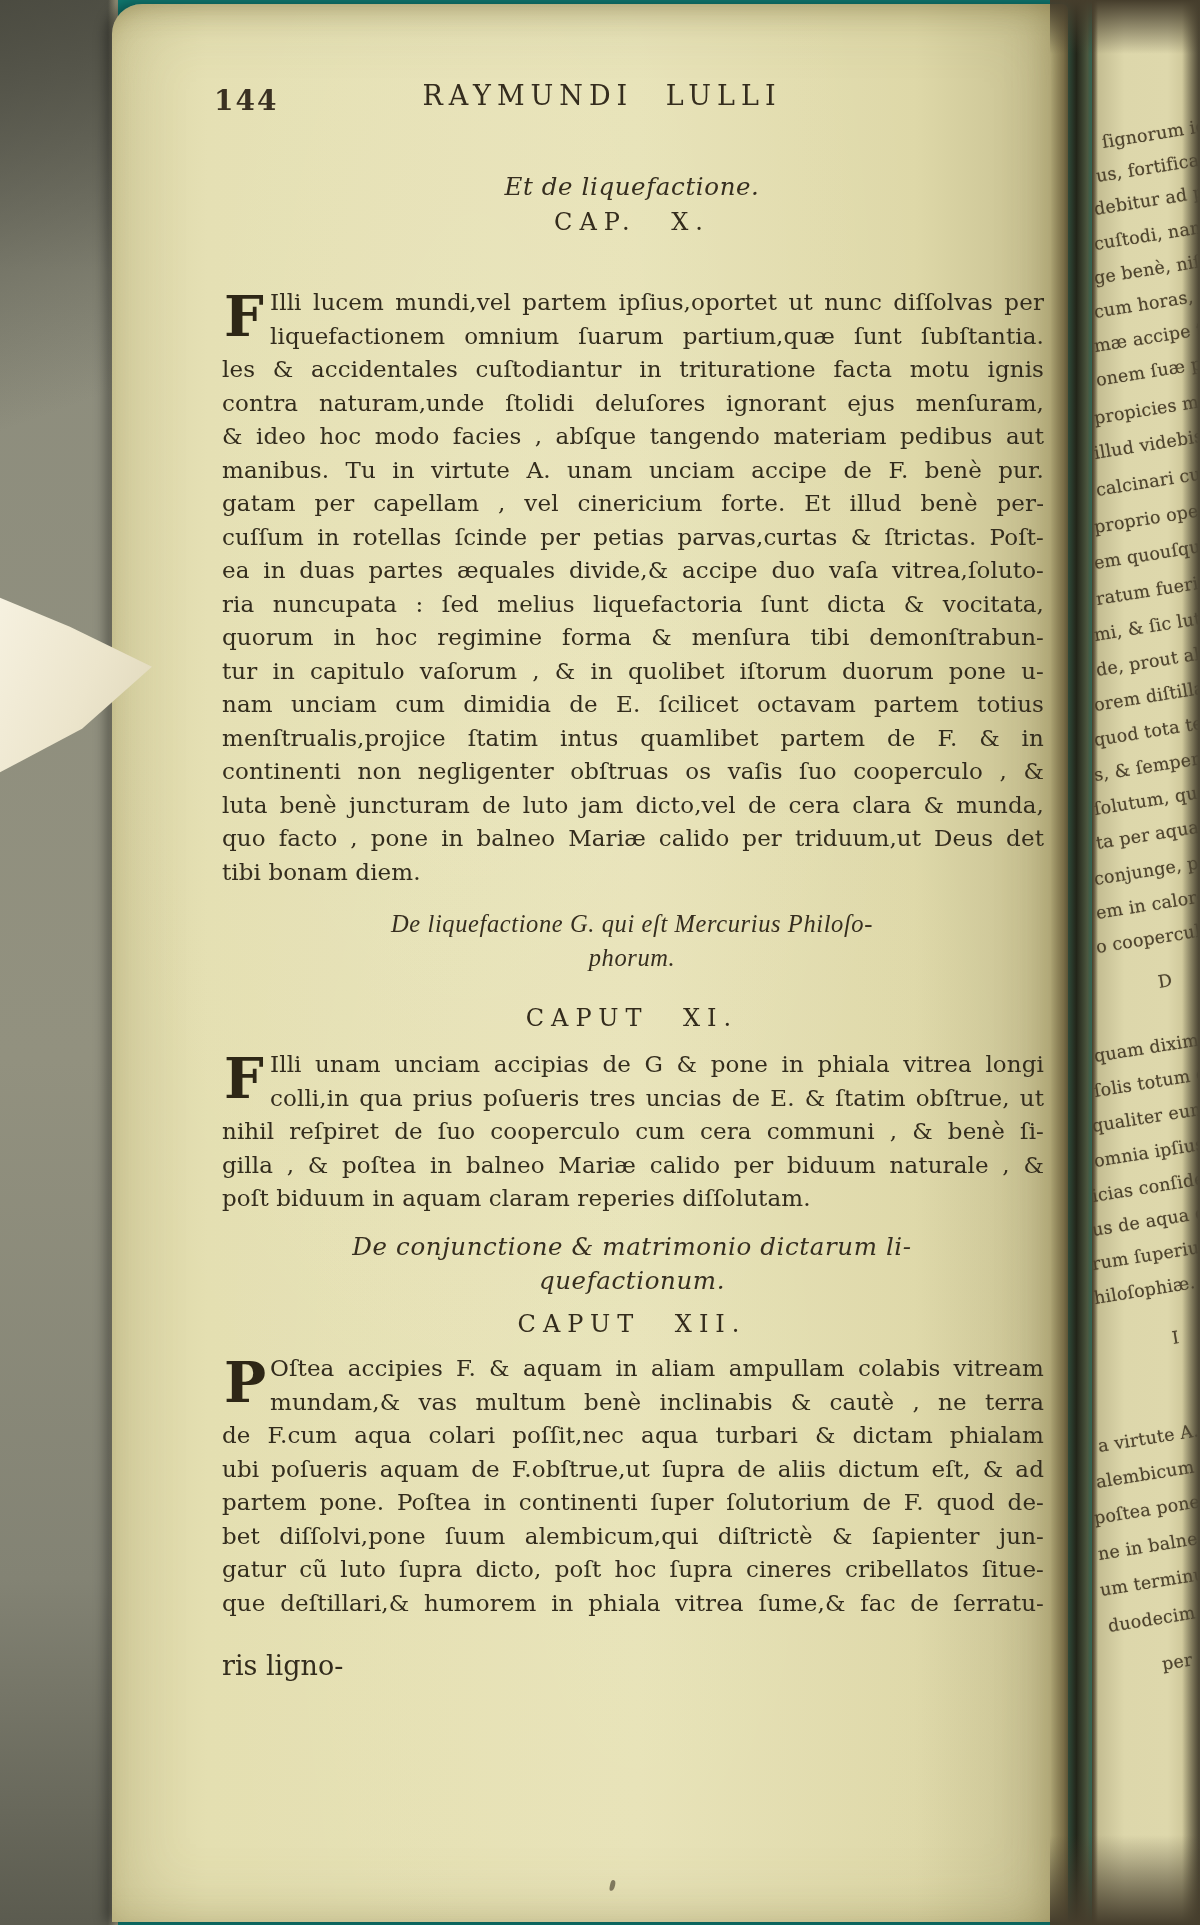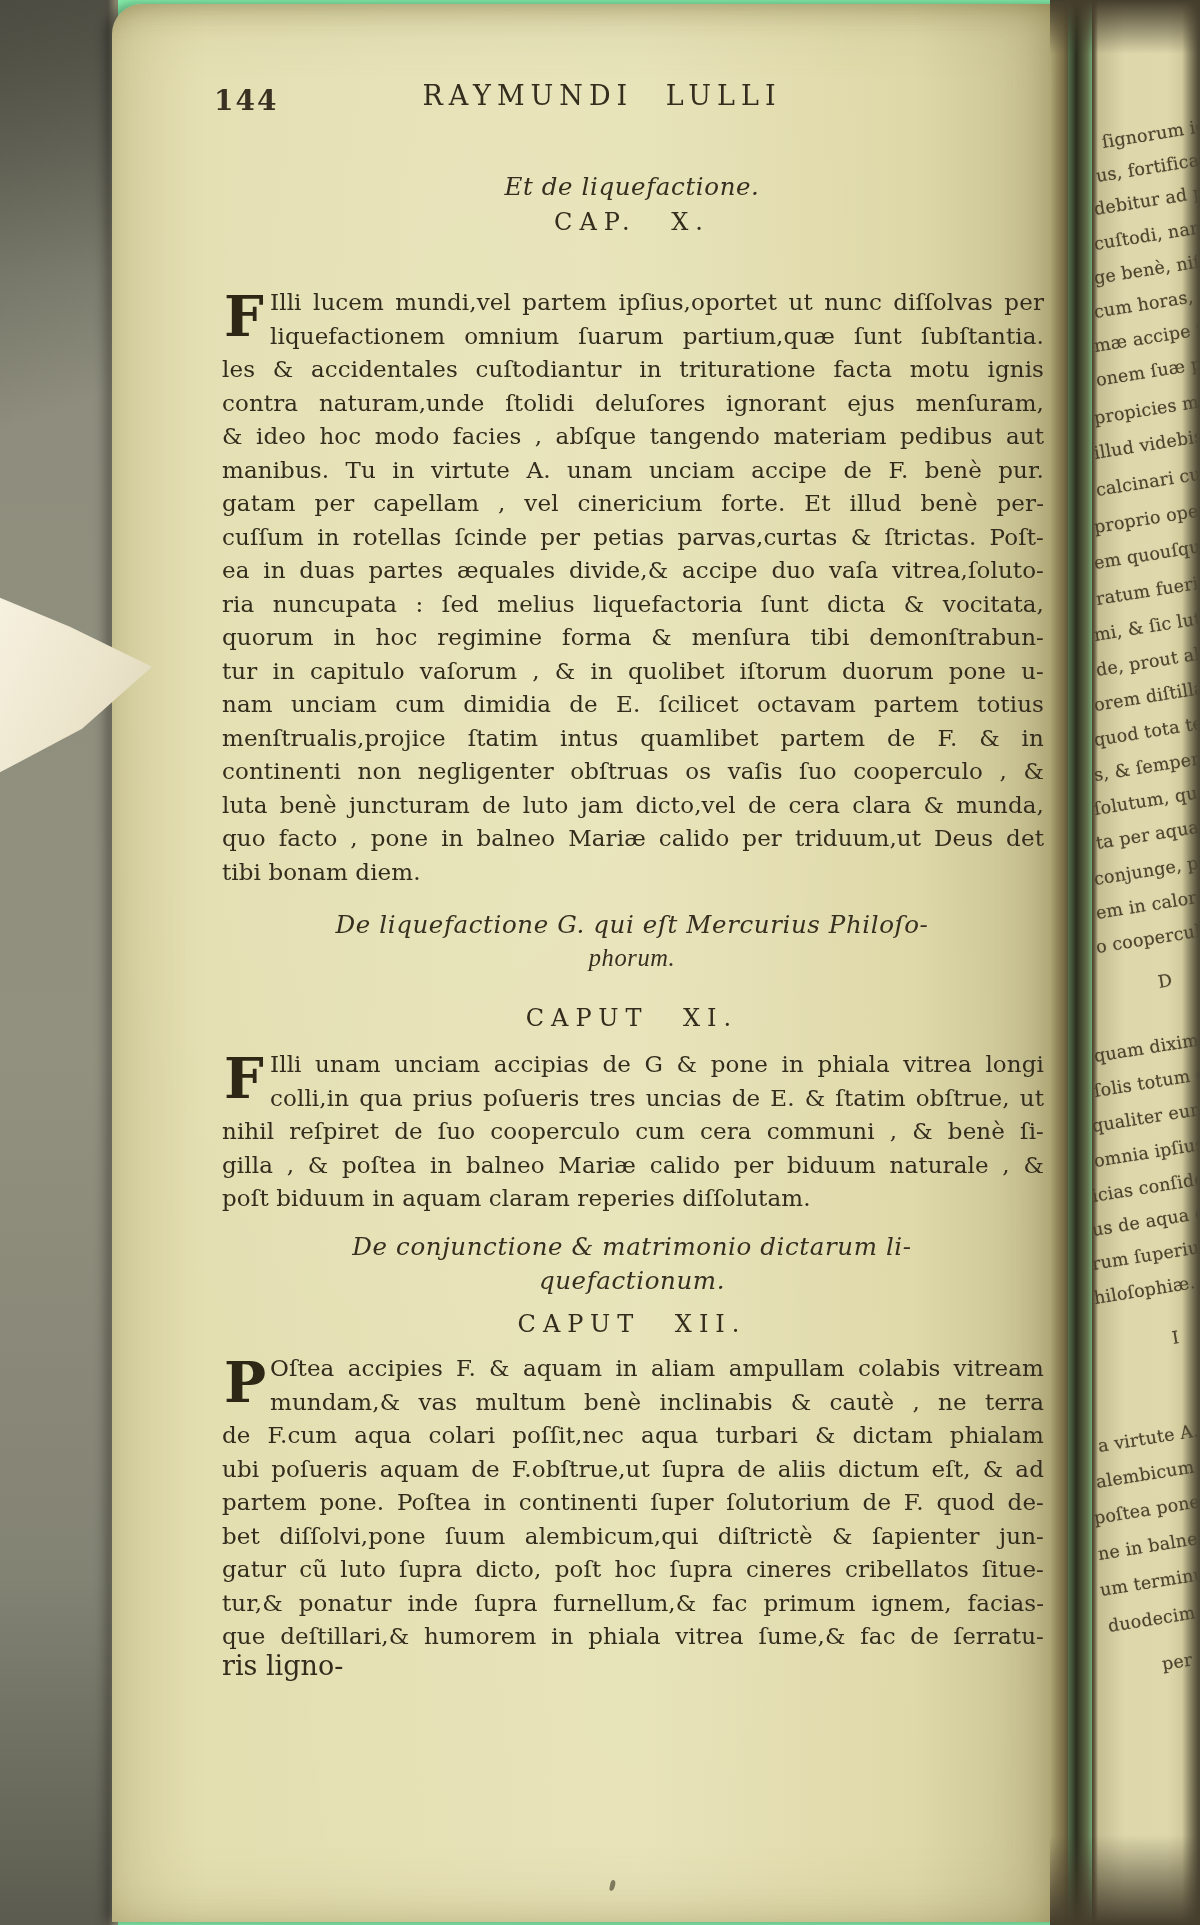--- a/index.html
+++ b/index.html
@@ -4,21 +4,21 @@
 <style>
   html,body{margin:0;padding:0;}
   body{
     width:1200px;height:1925px;
     background:#5e5e52;
     font-family:"DejaVu Serif", serif;
     overflow:hidden;
   }
   .photo{
     position:relative;width:1200px;height:1925px;
-    background:#86efac;overflow:hidden;
+    background:#0f766e;overflow:hidden;
   }
   
   .photo-left{
     position:absolute;left:0;top:0;width:118px;height:100%;
     background:
       linear-gradient(160deg, rgba(70,70,60,.85) 0%, rgba(70,70,60,0) 22%),
       linear-gradient(180deg,#6a6a5e 0%, #8d8d7d 14%, #92917f 55%, #838374 82%, #5b5b4f 100%);
   }
   .photo-left::after{
     content:"";position:absolute;right:0;top:0;width:10px;height:100%;
@@ -56,21 +56,21 @@
   }
   .running-header{
     position:absolute;left:110px;top:76px;width:760px;text-align:center;
     font-size:27px;letter-spacing:6px;word-spacing:18px;color:#352d1e;
   }
   .h-ital{
     position:absolute;left:110px;width:820px;text-align:center;
     font-style:italic;font-size:24.5px;color:#362e1f;letter-spacing:.6px;
   }
   .h1a{top:134px;} .h1b{top:168px;font-style:italic;}
-  .h2a{top:906px;} .h2b{top:940px;font-family:Liberation Serif, serif;}
+  .h2a{top:906px;font-family:Liberation Serif, serif;} .h2b{top:940px;font-family:Liberation Serif, serif;}
   .h3a{top:1228px;} .h3b{top:1262px;}
   .chapter{
     position:absolute;left:110px;width:820px;text-align:center;
     font-size:24px;letter-spacing:7px;word-spacing:20px;color:#342c1d;
   }
   .c1{top:204px;} .c2{top:1000px;} .c3{top:1306px;}
   .para{position:absolute;left:110px;width:822px;}
   .p1{top:282px;} .p2{top:1044px;} .p3{top:1348px;}
   .dropcap{
     position:absolute;left:2px;top:4px;
@@ -195,21 +195,20 @@
       <span class="dropcap">P</span>
       <div class="lines">
 
       <div class="line">Oſtea accipies F. &amp; aquam in aliam ampullam colabis vitream</div>
           <div class="line">mundam,&amp; vas multum benè inclinabis &amp; cautè , ne terra</div>
           <div class="line">de F.cum aqua colari poſſit,nec aqua turbari &amp; dictam phialam</div>
           <div class="line">ubi poſueris aquam de F.obſtrue,ut ſupra de aliis dictum eſt, &amp; ad</div>
           <div class="line">partem pone.  Poſtea in continenti ſuper ſolutorium de F. quod de-</div>
           <div class="line">bet diſſolvi,pone ſuum alembicum,qui diſtrictè &amp; ſapienter jun-</div>
           <div class="line">gatur cũ luto ſupra dicto, poſt hoc ſupra cineres cribellatos ſitue-</div>
-          <div class="line">tur,&amp; ponatur inde ſupra furnellum,&amp; fac primum ignem, facias-</div>
           <div class="line">que deſtillari,&amp; humorem in phiala vitrea ſume,&amp; fac de ſerratu-</div>
         </div>
     </div>
 
     <div class="catchword">ris ligno-</div>
     <div class="ink-speck"></div>
   </div>
 
   <div class="gutter"></div>
 

